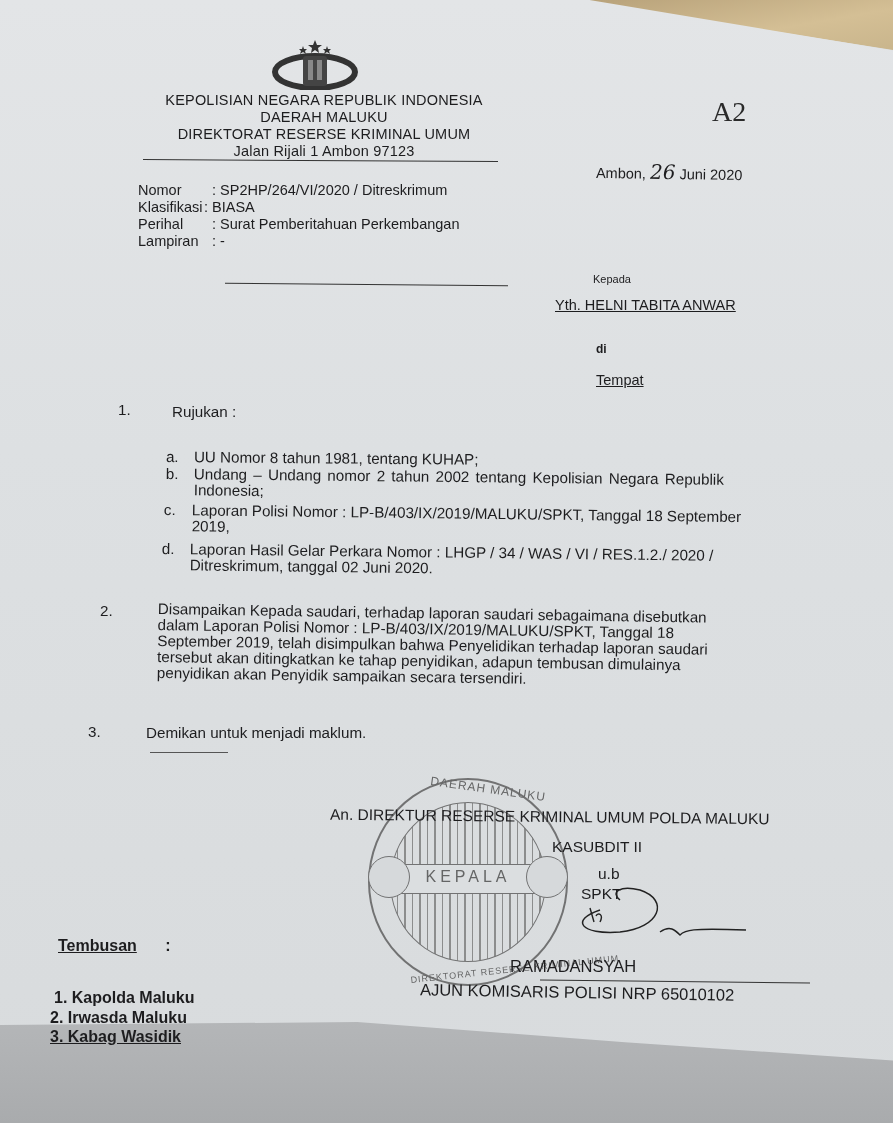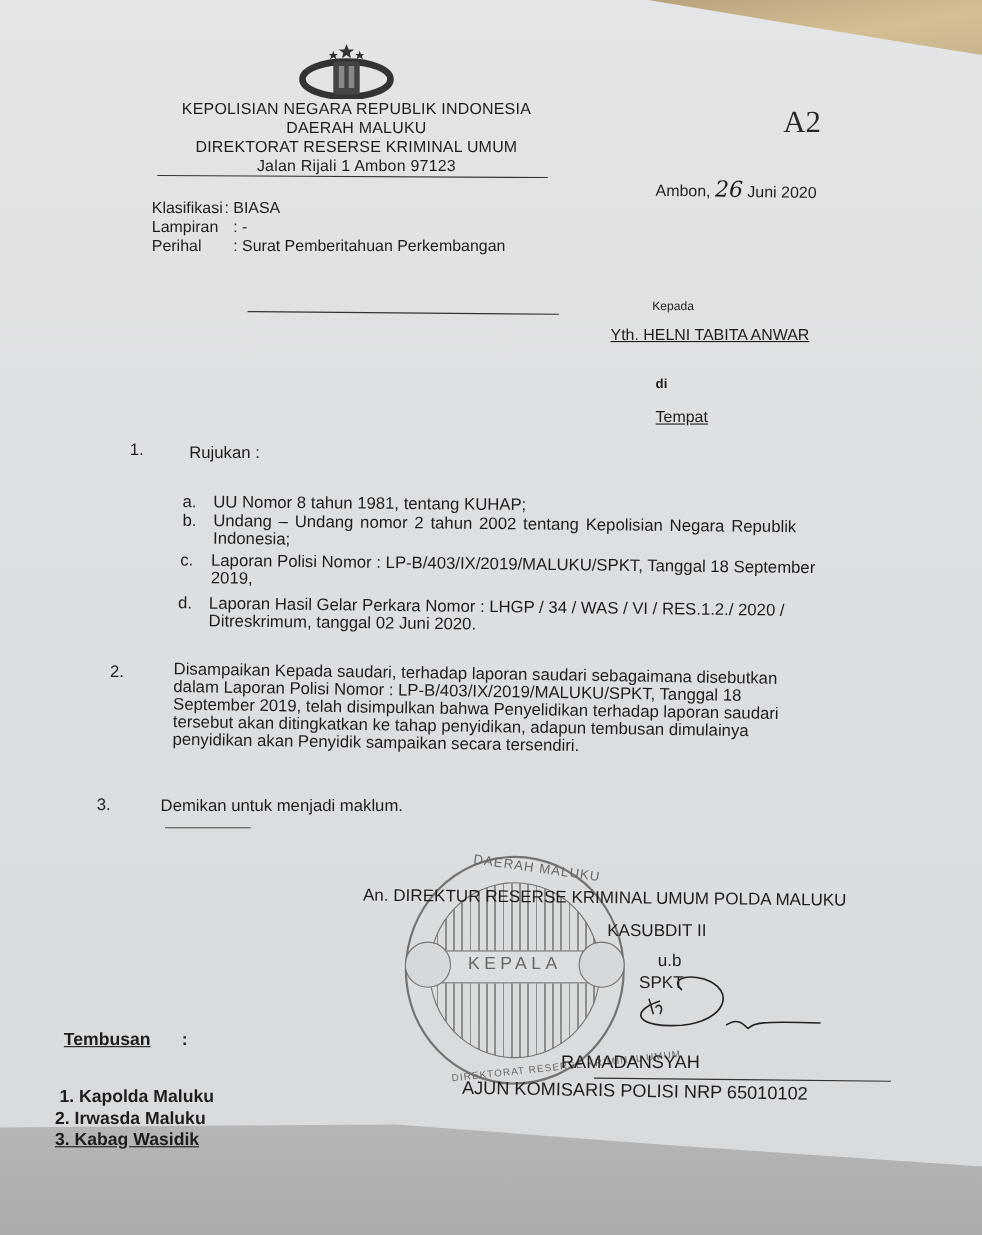--- a/index.html
+++ b/index.html
@@ -87,23 +87,24 @@
 
 <div class="abs a2">A2</div>
 
 <div class="abs date">
   <span>Ambon,</span>
   <span class="hand">26</span>
   <span>Juni  2020</span>
 </div>
 
 <div class="abs meta" style="left:138px; top:182px;">
+  <div><span class="meta-label">Nomor</span><span>: SP2HP/264/VI/2020 / Ditreskrimum</span></div>
   <div><span class="meta-label" style="width:66px">Klasifikasi</span><span>: BIASA</span></div>
+  <div><span class="meta-label">Perihal</span><span>: Surat Pemberitahuan Perkembangan</span></div>
   <div><span class="meta-label">Lampiran</span><span>: -</span></div>
-  <div><span class="meta-label">Perihal</span><span>: Surat Pemberitahuan Perkembangan</span></div>
 </div>
 <div class="perihal-line"></div>
 
 <div class="abs" style="left:593px; top:273px; font-size:11px;">Kepada</div>
 <div class="abs" style="left:555px; top:297px; font-size:14.5px;text-decoration:underline;">Yth. HELNI TABITA ANWAR</div>
 <div class="abs" style="left:596px; top:342px; font-size:12px; font-weight:bold;">di</div>
 <div class="abs u" style="left:596px; top:372px; font-size:14.5px;">Tempat</div>
 
 <div class="abs body-text" style="left:118px; top:402px;">1.</div>
 <div class="abs body-text" style="left:172px; top:404px;">Rujukan  :</div>

